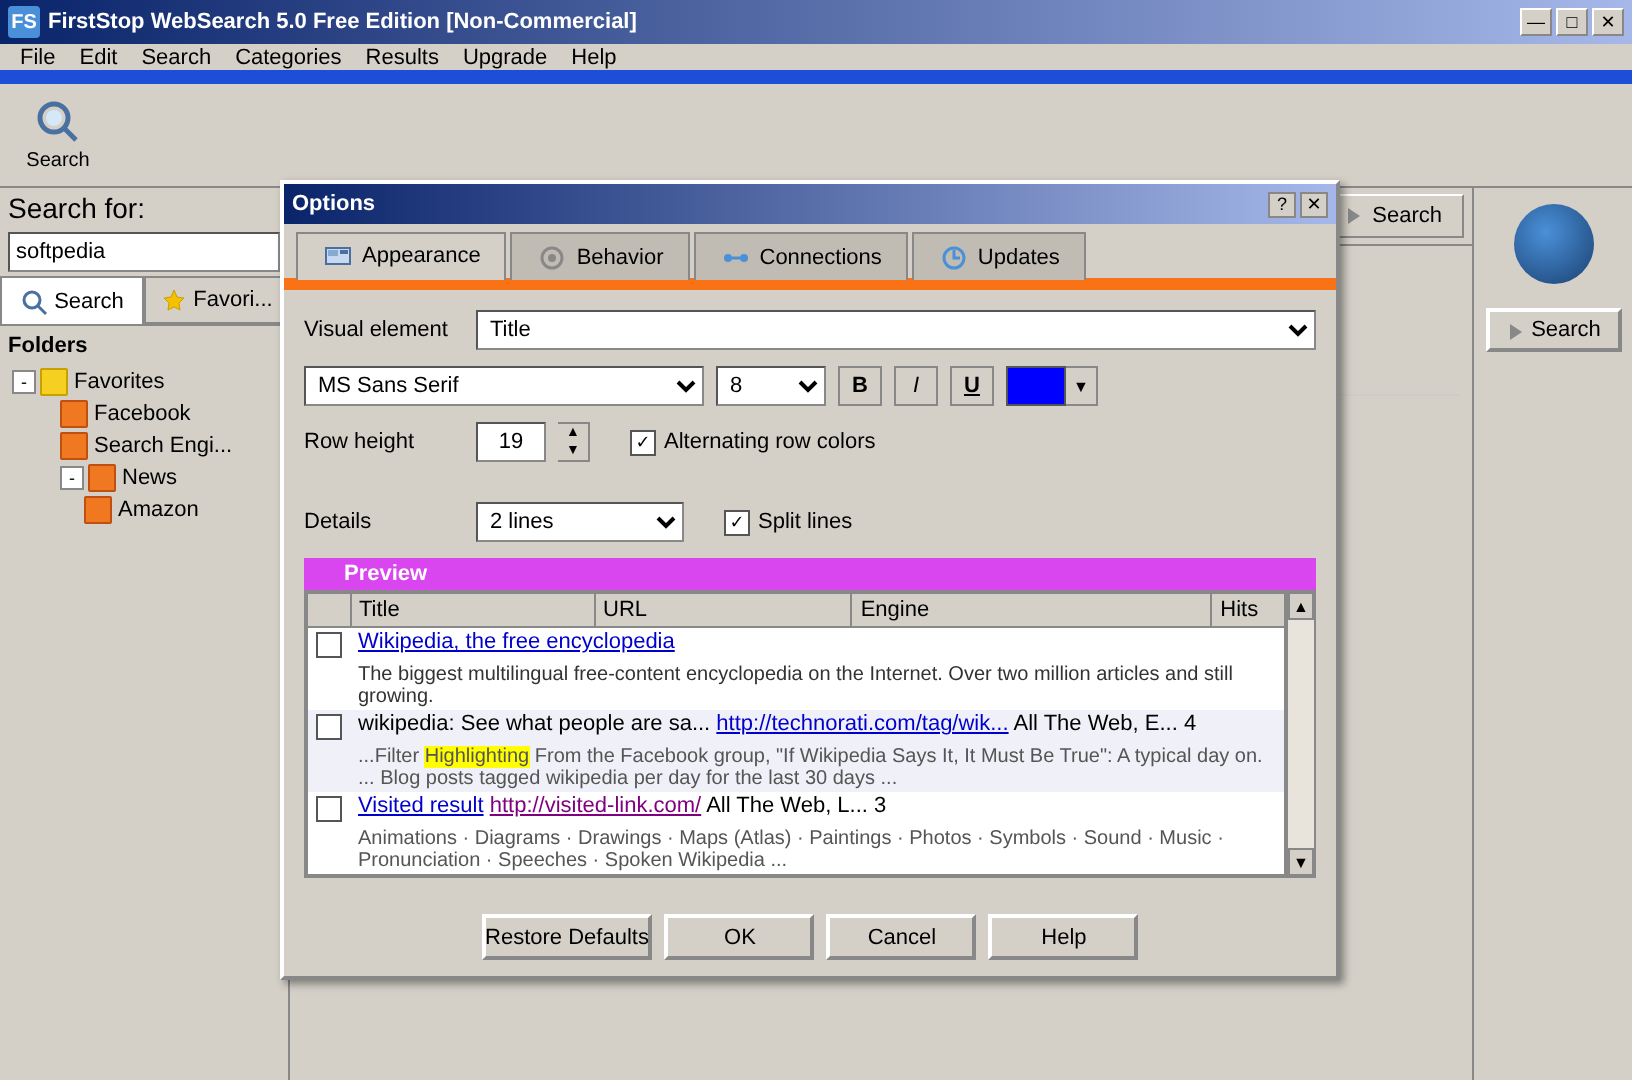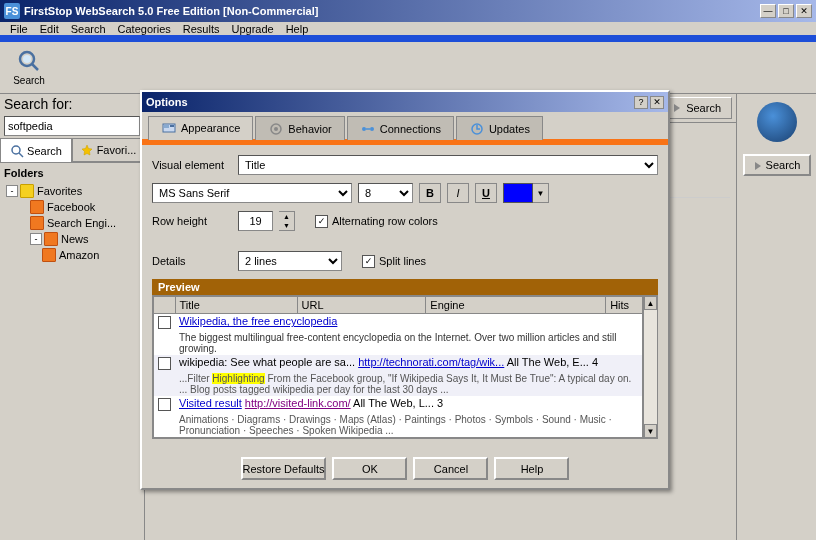--- a/index.html
+++ b/index.html
@@ -395,23 +395,23 @@
 
     .details-select {
       width: 104px; height: 20px;
     }
 
     
     .preview-section {
       margin-top: 6px;
     }
     .preview-header {
-      background: #a16207;
+      background: #d946ef;
       color: white;
-      padding: 2px 6px;
+      padding: 2px 20px;
       font-size: 11px;
       font-weight: bold;
     }
     .preview-table {
       width: 100%;
       border-collapse: collapse;
       border: 1px solid #888;
       font-size: 11px;
     }
     .preview-table th {

